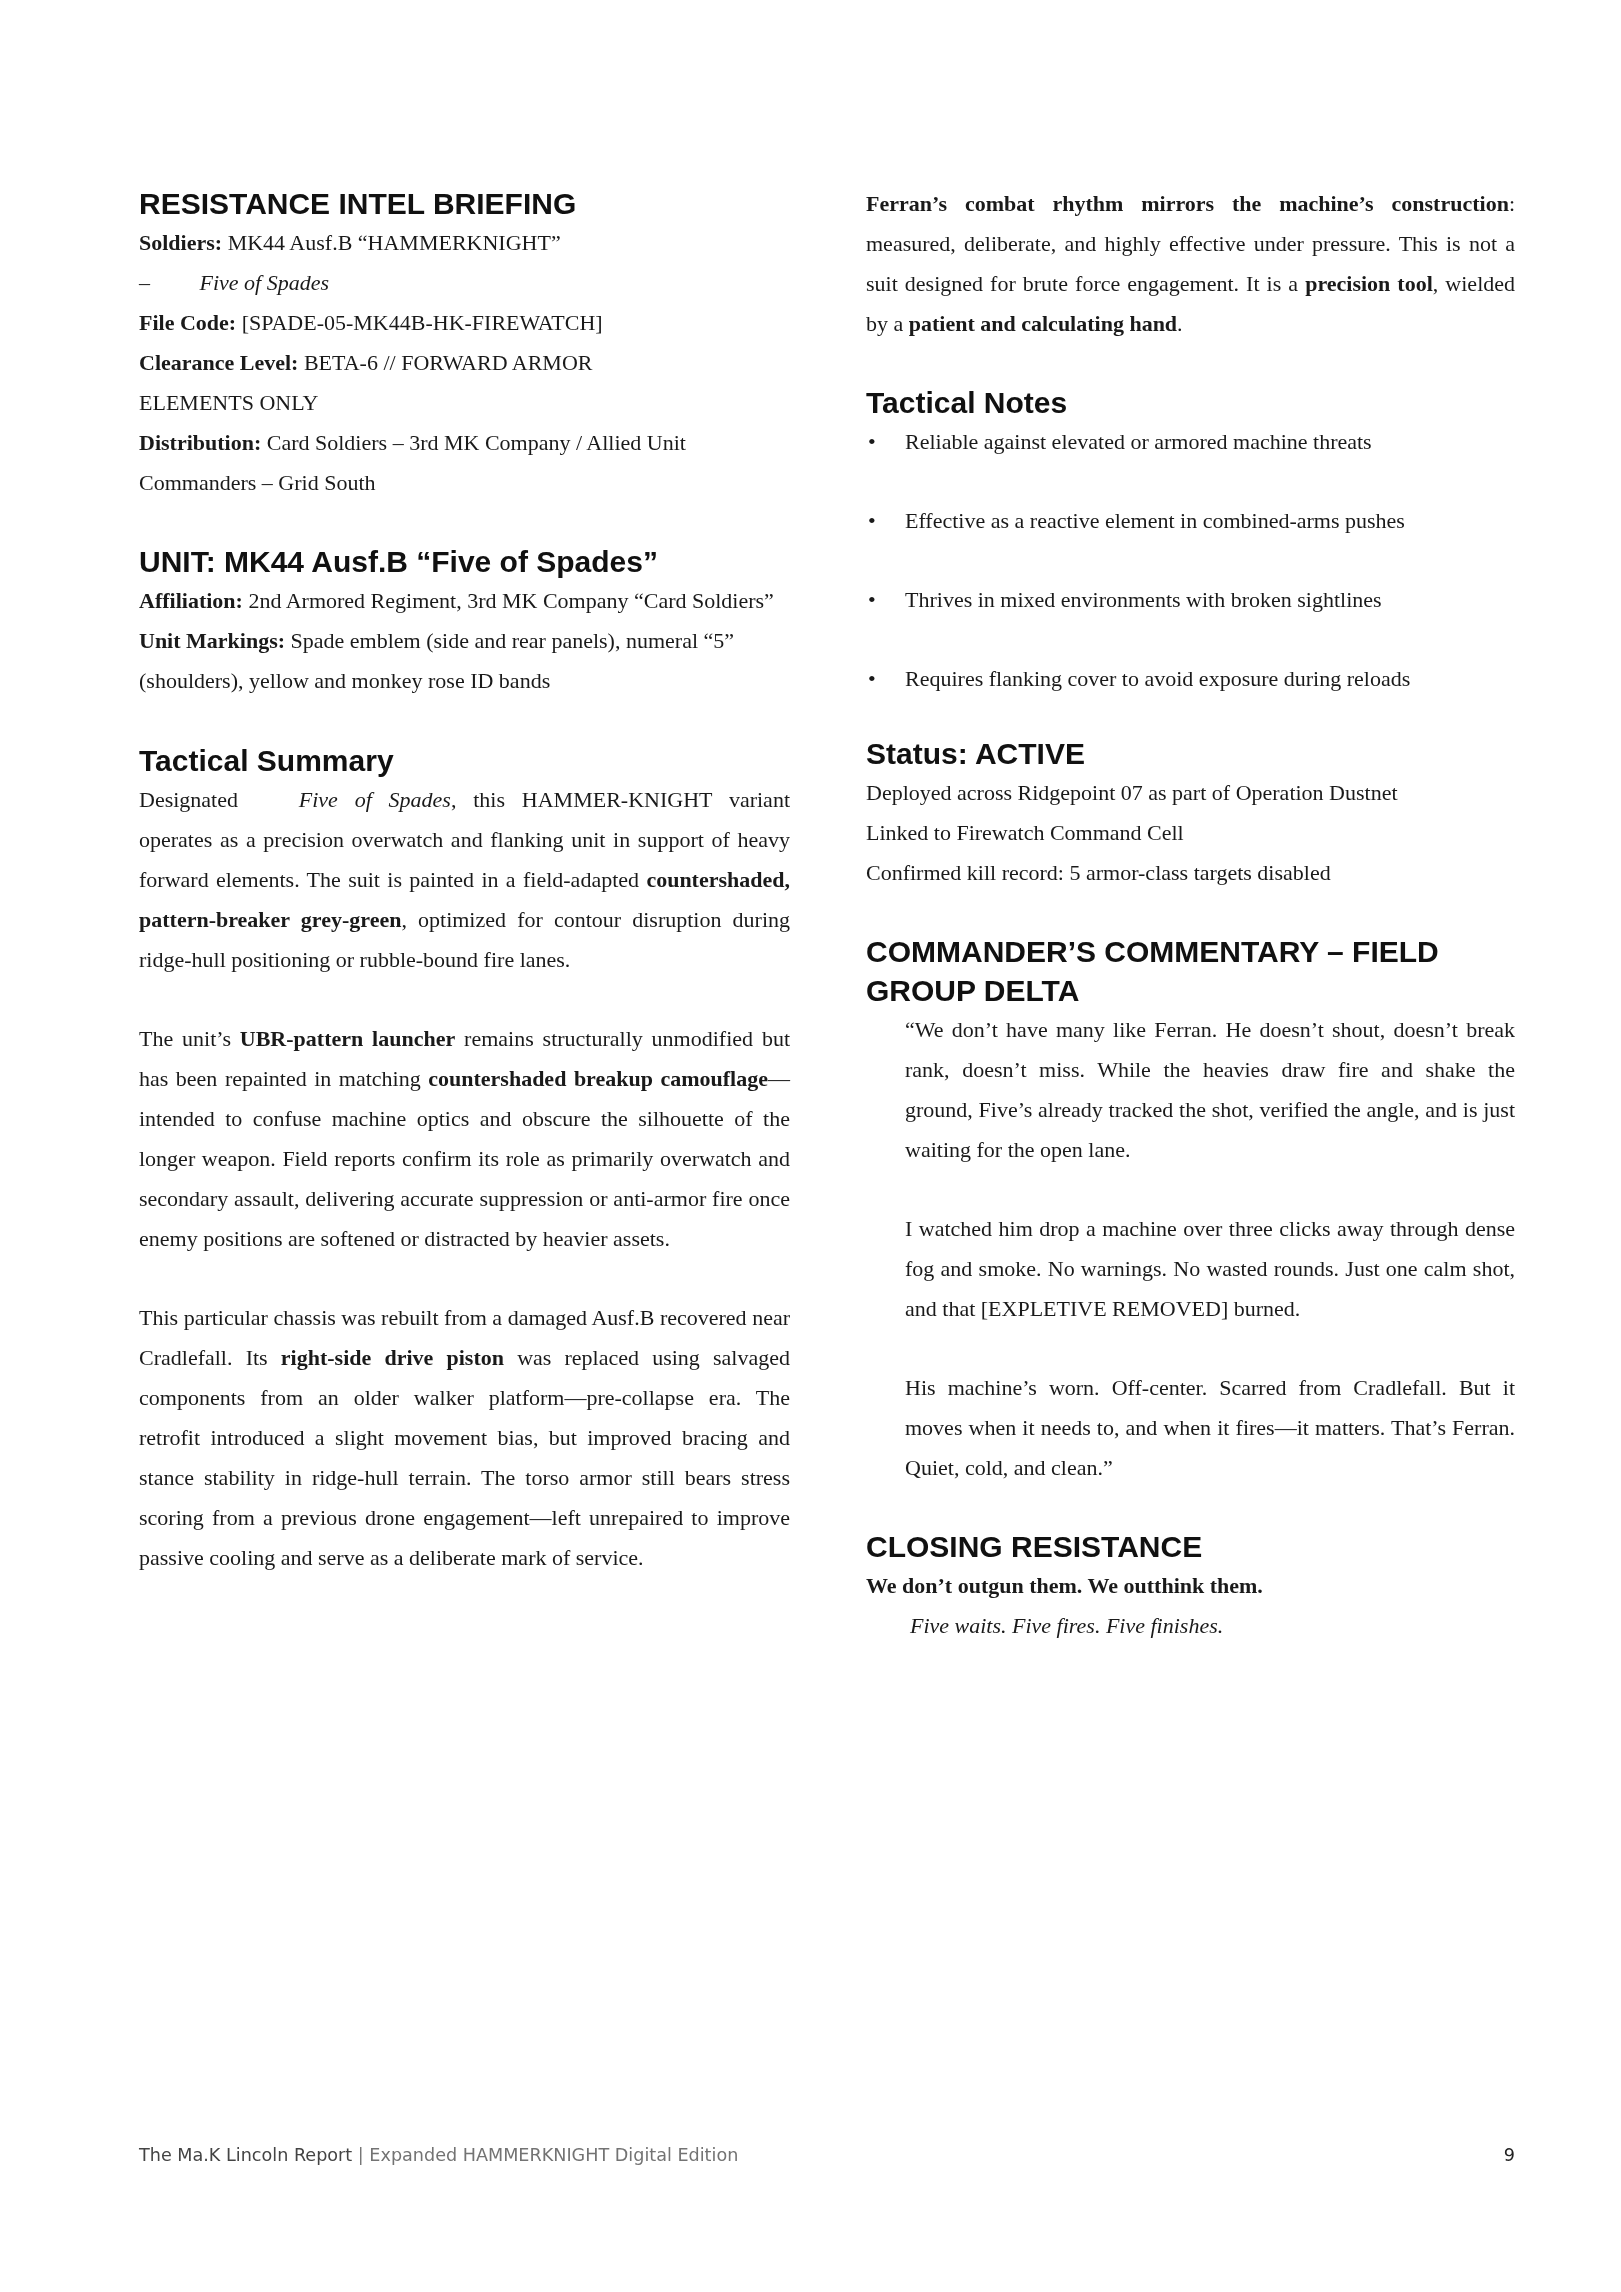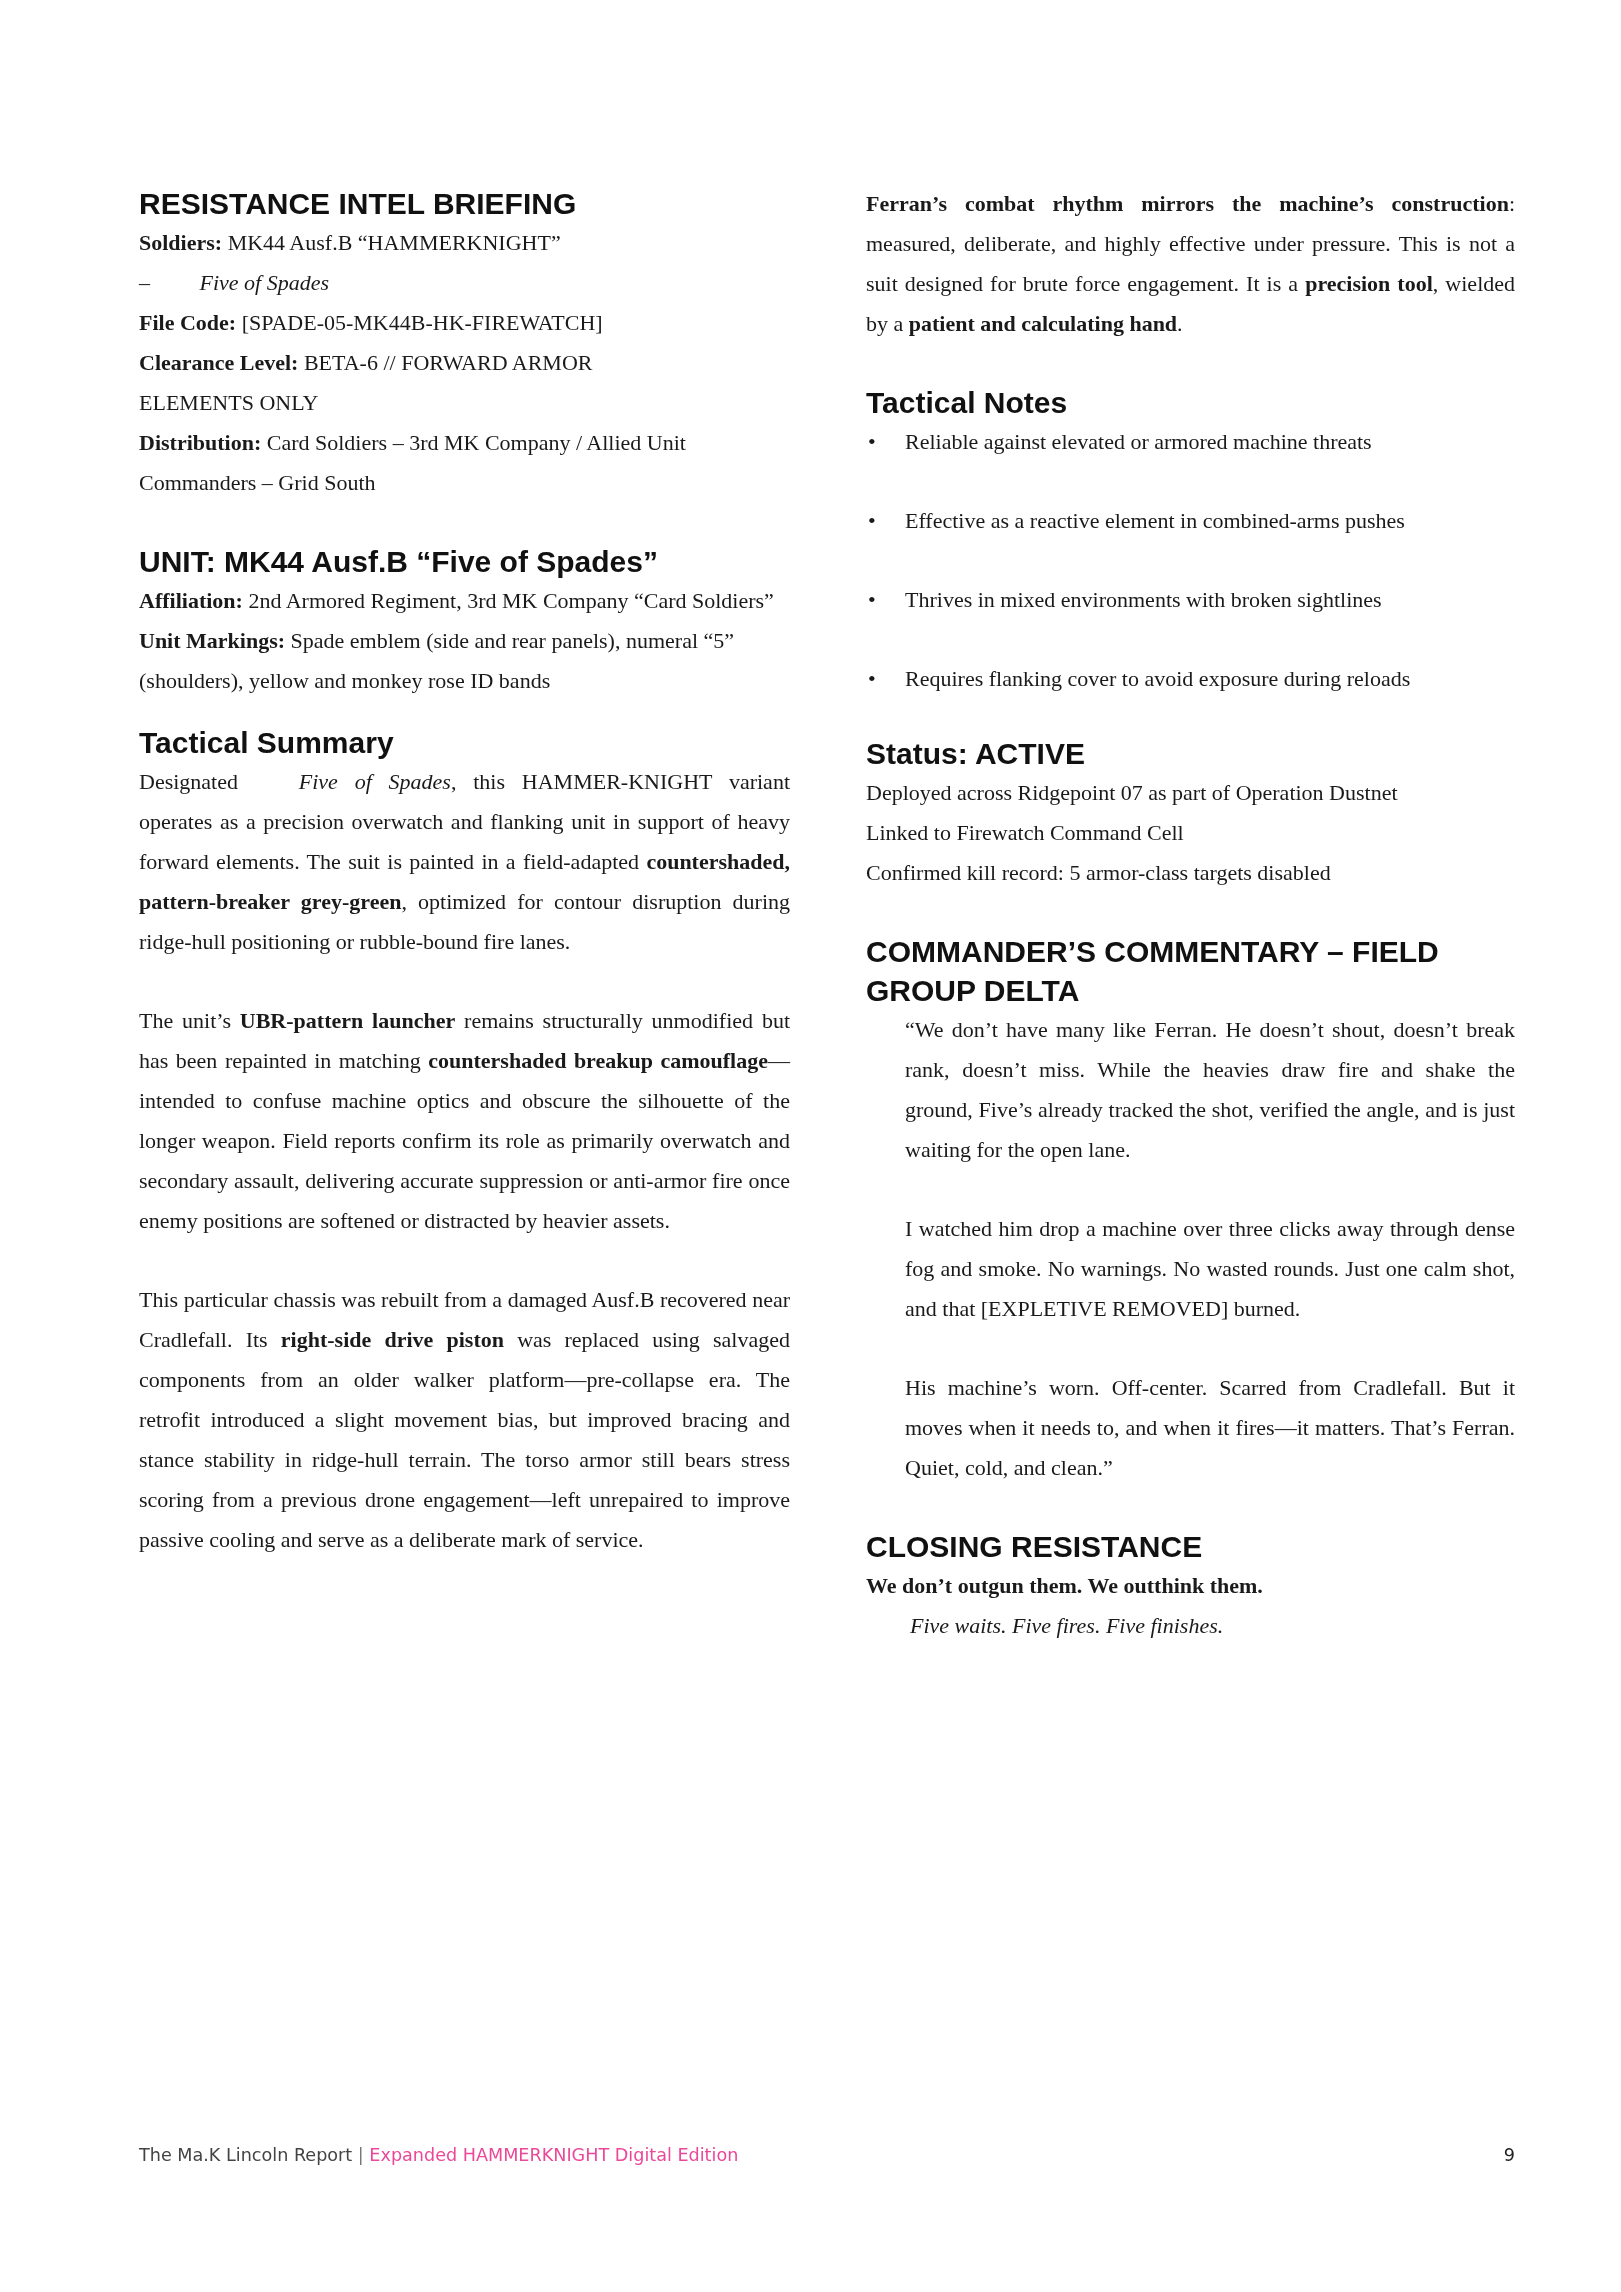--- a/index.html
+++ b/index.html
@@ -19,40 +19,40 @@
   .gap { height: 39px; }
   ul.notes { list-style: none; margin: 0; padding: 0; }
   ul.notes li { position: relative; padding-left: 39px; margin-bottom: 39px; }
   ul.notes li:last-child { margin-bottom: 39px; }
   ul.notes li .bullet { position: absolute; left: 2px; top: 0; }
   .quote { padding-left: 39px; }
   .footer { position: absolute; left: 139px; top: 2145px; width: 1376px; font-family: "DejaVu Sans", "Liberation Sans", sans-serif; font-size: 17.6px; color: #444; }
   .footer .left { float: left; }
   .footer .right { float: right; color: #222; }
   .footer .sep { color: #777; }
-  .footer .edition { color: #ec4899; }
+  .footer .edition { color: #737373; }
 </style>
 </head>
 <body>
 
 <div class="page">
 
   <div class="col col-left">
 
     <section class="block">
       <h2 class="h">RESISTANCE INTEL BRIEFING</h2>
       <div class="serif">
         <p class="field-line"><span class="b">Soldiers:</span><span> MK44 Ausf.B “HAMMERKNIGHT”</span><br><span>– </span><span class="i">Five of Spades</span></p>
         <p class="field-line" style="width:510px"><span class="b">File Code:</span><span style="word-break:break-all"> [SPADE-05-MK44B-HK-FIREWATCH]</span></p>
         <p class="field-line" style="width:559px"><span class="b">Clearance Level:</span><span> BETA-6 // FORWARD ARMOR ELEMENTS ONLY</span></p>
         <p class="field-line" style="width:549px"><span class="b">Distribution:</span><span> Card Soldiers – 3rd MK Company / Allied Unit Commanders – Grid South</span></p>
       </div>
     </section>
 
-    <section class="block" style="margin-bottom:22px">
+    <section class="block" style="margin-bottom:40px">
       <h2 class="h">UNIT: MK44 Ausf.B “Five of Spades”</h2>
       <div class="serif">
         <p><span class="b">Affiliation:</span><span> 2nd Armored Regiment, 3rd MK Company “Card Soldiers”</span></p>
         <p><span class="b">Unit Markings:</span><span> Spade emblem (side and rear panels), numeral “5” (shoulders), yellow and monkey rose ID bands</span></p>
       </div>
     </section>
 
     <section>
       <h2 class="h">Tactical Summary</h2>
       <div class="serif justify">

